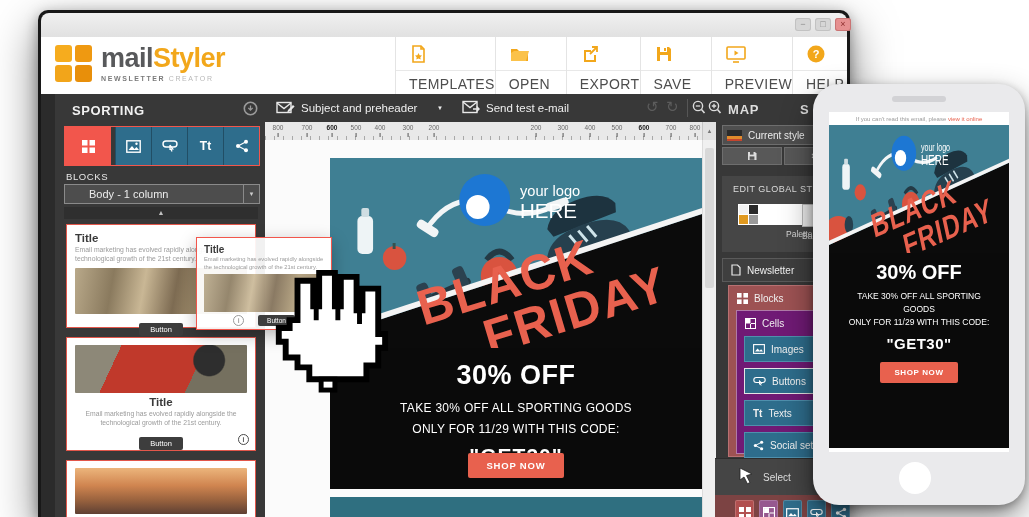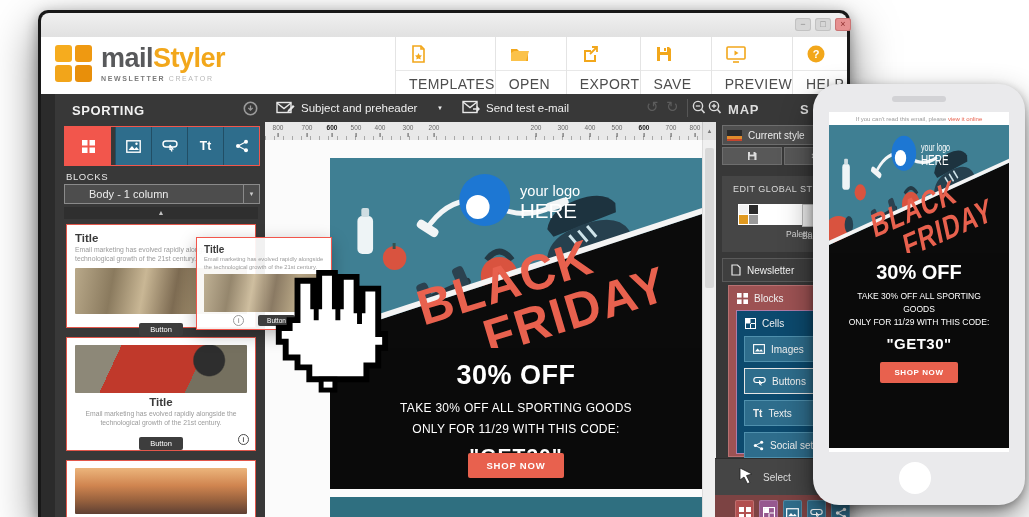--- a/index.html
+++ b/index.html
@@ -420,21 +420,21 @@
   <div class="abs nest" style="left:728px;top:285px;width:118px;height:172px;background:#9d5253;border:1px solid #b87172;">
     <div class="tree-row" style="height:24px;">
       <svg width="11" height="11" viewBox="0 0 11 11">
           <rect x="0" y="0" width="4.6" height="4.6" fill="#fff"></rect>
           <rect x="6.4" y="0" width="4.6" height="4.6" fill="#fff"></rect>
           <rect x="0" y="6.4" width="4.6" height="4.6" fill="#fff"></rect>
           <rect x="6.4" y="6.4" width="4.6" height="4.6" fill="#fff"></rect>
         </svg>
       <span>Blocks</span>
     </div>
-    <div class="nest" style="margin:0 0 0 7px;width:110px;height:144px;background:#0c4a6e;border:1px solid #b07ba8;">
+    <div class="nest" style="margin:0 0 0 7px;width:110px;height:144px;background:#701a75;border:1px solid #b07ba8;">
       <div class="tree-row" style="height:24px;">
         <svg width="11" height="11" viewBox="0 0 11 11">
             <rect x=".5" y=".5" width="10" height="10" fill="none" stroke="#fff" stroke-width="1"></rect>
             <rect x="1" y="1" width="4.5" height="4.5" fill="#fff"></rect>
             <path d="M6 5.5 h5 M5.5 6 v5" stroke="#fff" stroke-width="1"></path>
           </svg>
         <span>Cells</span>
       </div>
       <div class="tree-row" style="margin:1px 0 0 7px;width:96px;height:24px;background:#2e6d8c;border:1px solid #4f90ad;">
         <svg width="12" height="10" viewBox="0 0 12 10">

